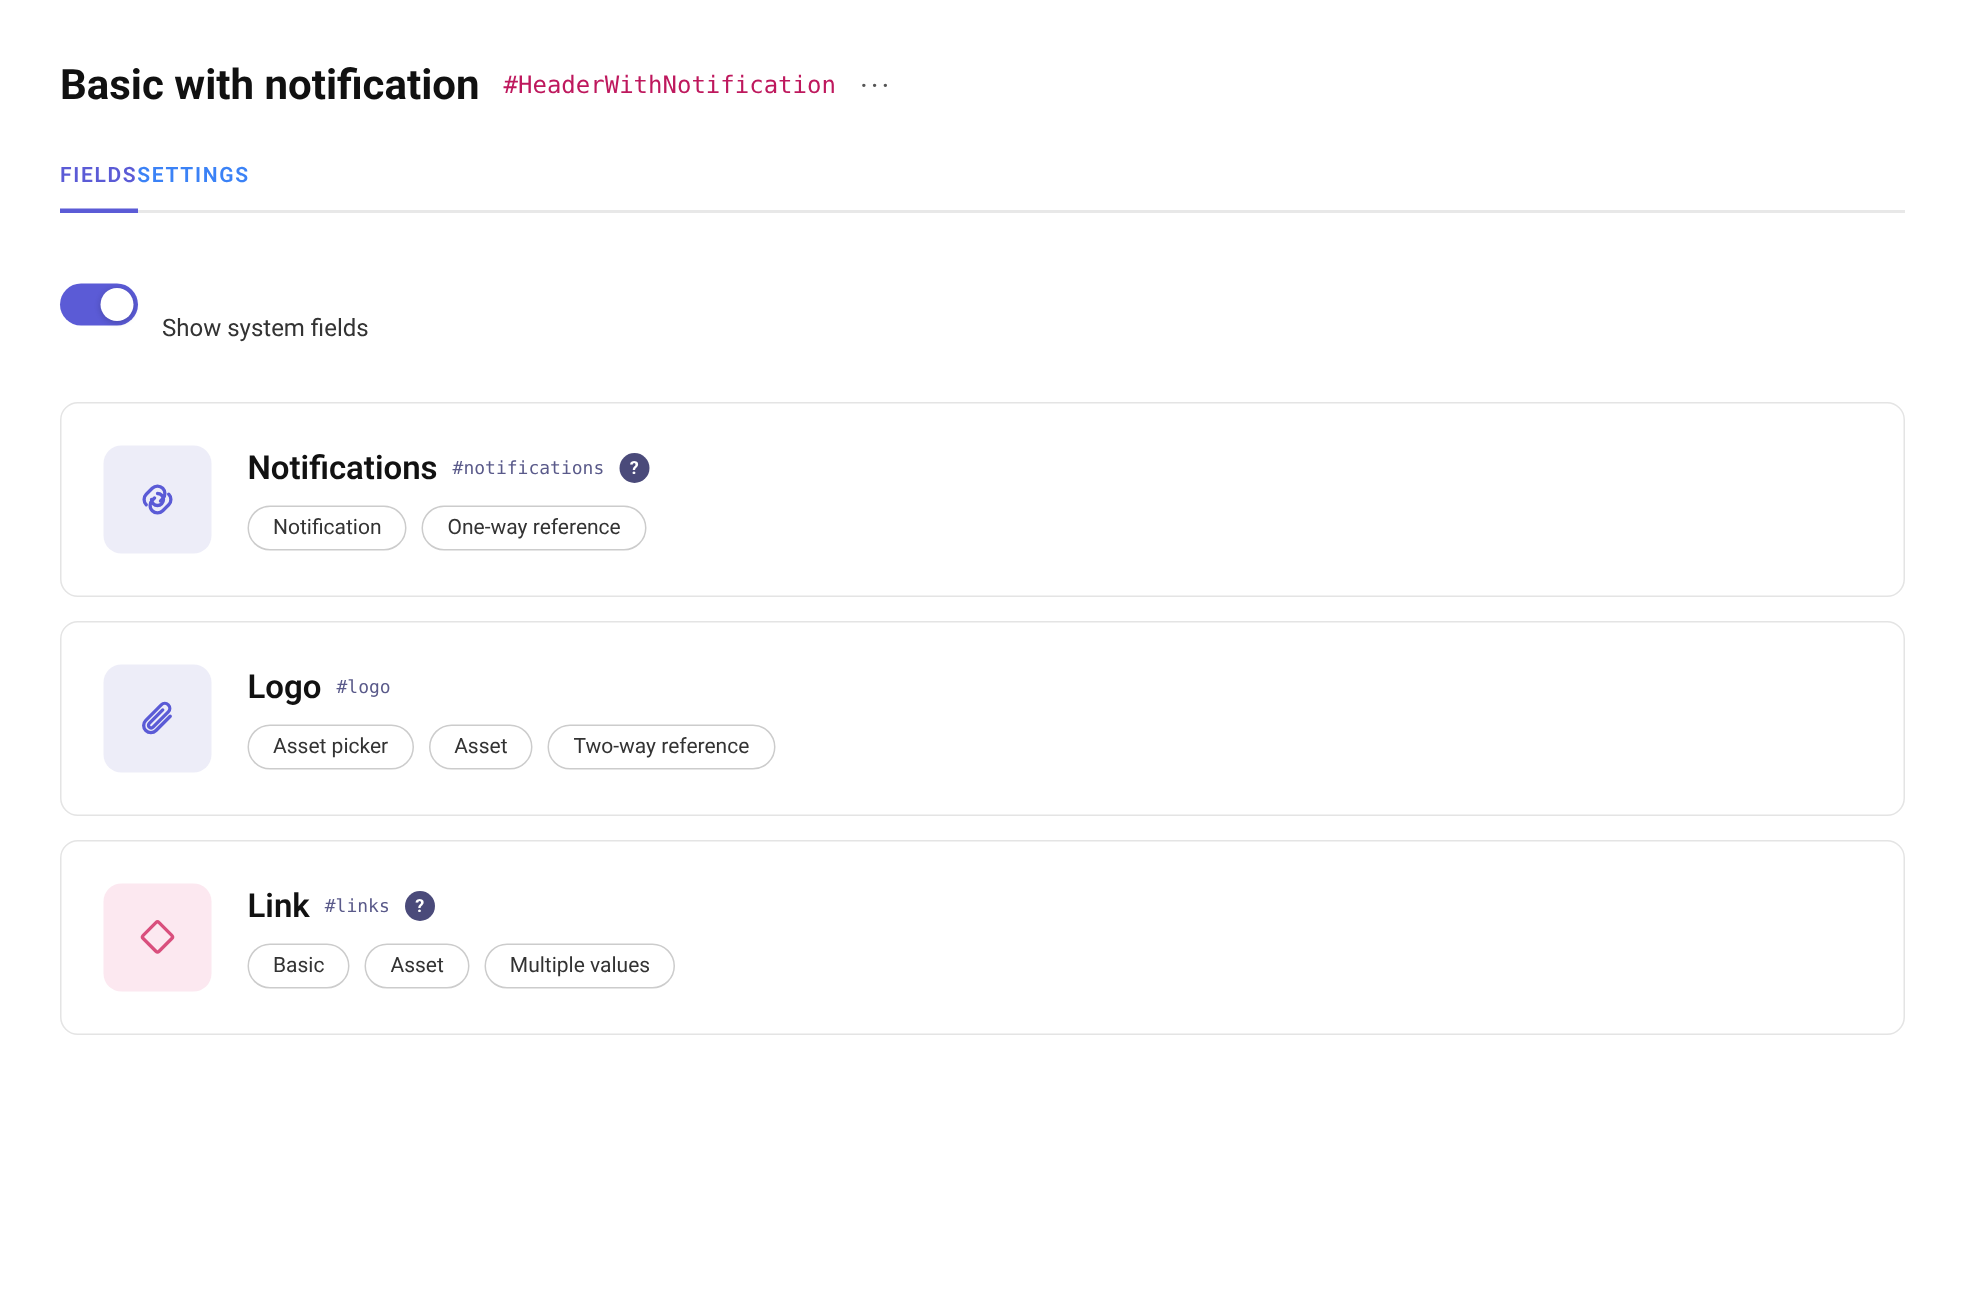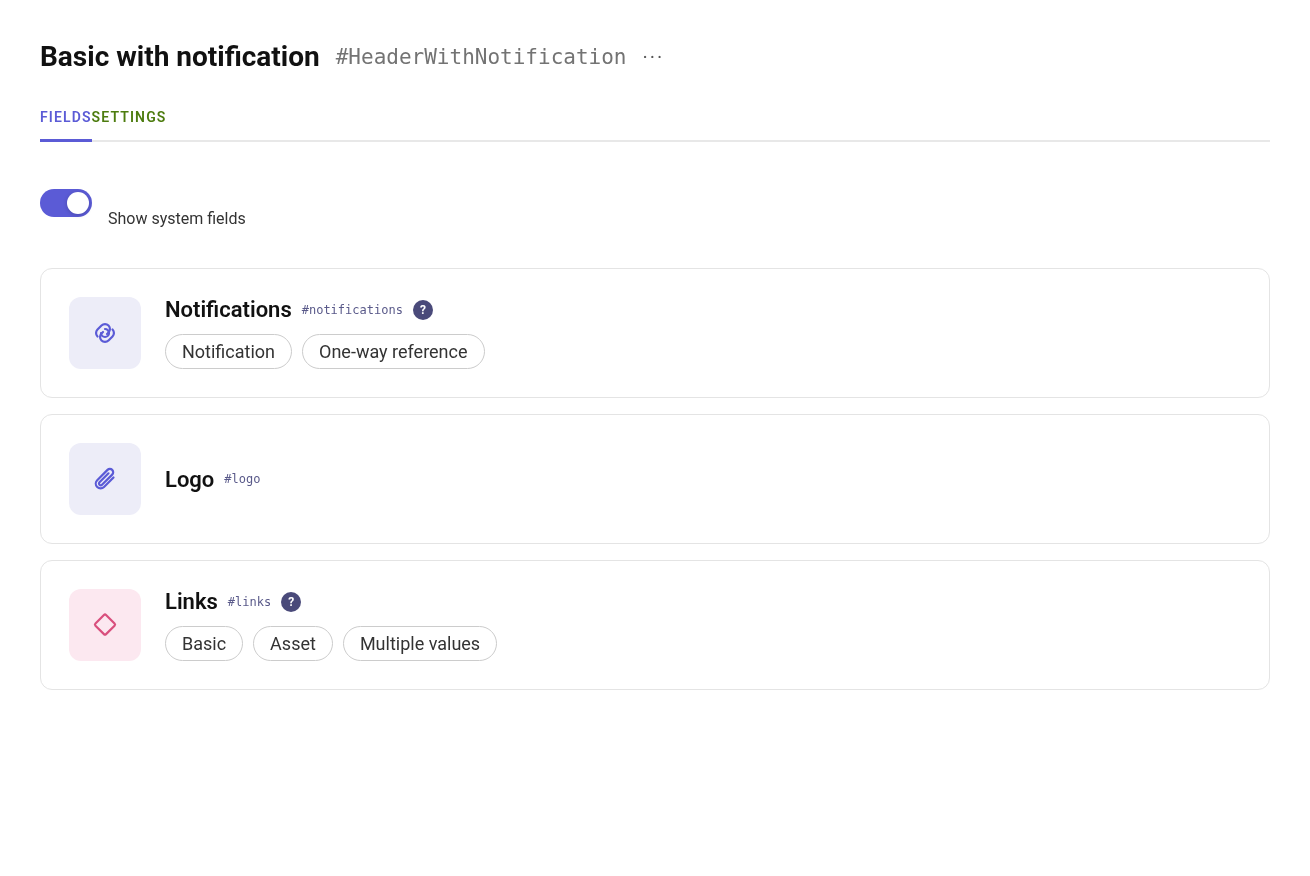--- a/index.html
+++ b/index.html
@@ -17,23 +17,23 @@
       margin-bottom: 24px;
     }
 
     .page-title {
       font-size: 28px;
       font-weight: 700;
       color: #111111;
     }
 
     .page-hash {
-      font-size: 21px;
+      font-size: 16px;
       font-family: monospace;
-      color: #737373;
+      color: #be185d;
       font-weight: 400;
     }
 
     .more-icon {
       font-size: 20px;
       color: #555;
       cursor: pointer;
       letter-spacing: 2px;
     }
 
@@ -42,21 +42,21 @@
       border-bottom: 2px solid #e8e8e8;
       margin-bottom: 36px;
     }
 
     .tab {
       padding: 12px 0 14px 0;
       font-size: 14px;
       font-weight: 600;
       letter-spacing: 0.08em;
       text-transform: uppercase;
-      color: #4d7c0f;
+      color: #3b82f6;
       cursor: pointer;
       border-bottom: 3px solid transparent;
       margin-bottom: -2px;
     }
 
     .tab.active {
       color: #5b5bd6;
       border-bottom: 3px solid #5b5bd6;
     }
 
@@ -182,21 +182,21 @@
     .tags {
       display: flex;
       gap: 10px;
       flex-wrap: wrap;
     }
 
     .tag {
       border: 1.5px solid #ccc;
       border-radius: 20px;
       padding: 6px 16px;
-      font-size: 18px;
+      font-size: 14px;
       color: #333;
       font-weight: 400;
     }
   </style>
 </head>
 <body>
 
 <div class="page-header">
   <h1 class="page-title">Basic with notification</h1>
   <span class="page-hash">#HeaderWithNotification</span>
@@ -244,32 +244,37 @@
     <div class="field-icon purple-bg">
       <svg viewBox="0 0 36 36" fill="none" xmlns="http://www.w3.org/2000/svg">
         <path d="M26.5 16.5L17 26C15.1 27.9 12.1 27.9 10.2 26C8.3 24.1 8.3 21.1 10.2 19.2L20.5 8.9C21.8 7.6 23.9 7.6 25.2 8.9C26.5 10.2 26.5 12.3 25.2 13.6L15 23.8C14.3 24.5 13.2 24.5 12.5 23.8C11.8 23.1 11.8 22 12.5 21.3L21.5 12.3" stroke="#5b5bd6" stroke-width="2.2" stroke-linecap="round" stroke-linejoin="round"></path>
       </svg>
     </div>
     <div class="field-info">
       <div class="field-name-row">
         <span class="field-name">Logo</span>
         <span class="field-hash">#logo</span>
       </div>
+      <div class="tags">
+        <span class="tag">Asset picker</span>
+        <span class="tag">Asset</span>
+        <span class="tag">Two-way reference</span>
+      </div>
     </div>
   </div>
 
   <div class="field-card">
     <div class="field-icon pink-bg">
       <svg viewBox="0 0 36 36" fill="none" xmlns="http://www.w3.org/2000/svg">
         <rect x="18" y="7" width="15" height="15" rx="1.5" transform="rotate(45 18 7)" stroke="#d94f7d" stroke-width="2.2"></rect>
       </svg>
     </div>
     <div class="field-info">
       <div class="field-name-row">
-        <span class="field-name">Links</span>
+        <span class="field-name">Link</span>
         <span class="field-hash">#links</span>
         <div class="help-icon">?</div>
       </div>
       <div class="tags">
         <span class="tag">Basic</span>
         <span class="tag">Asset</span>
         <span class="tag">Multiple values</span>
       </div>
     </div>
   </div>

